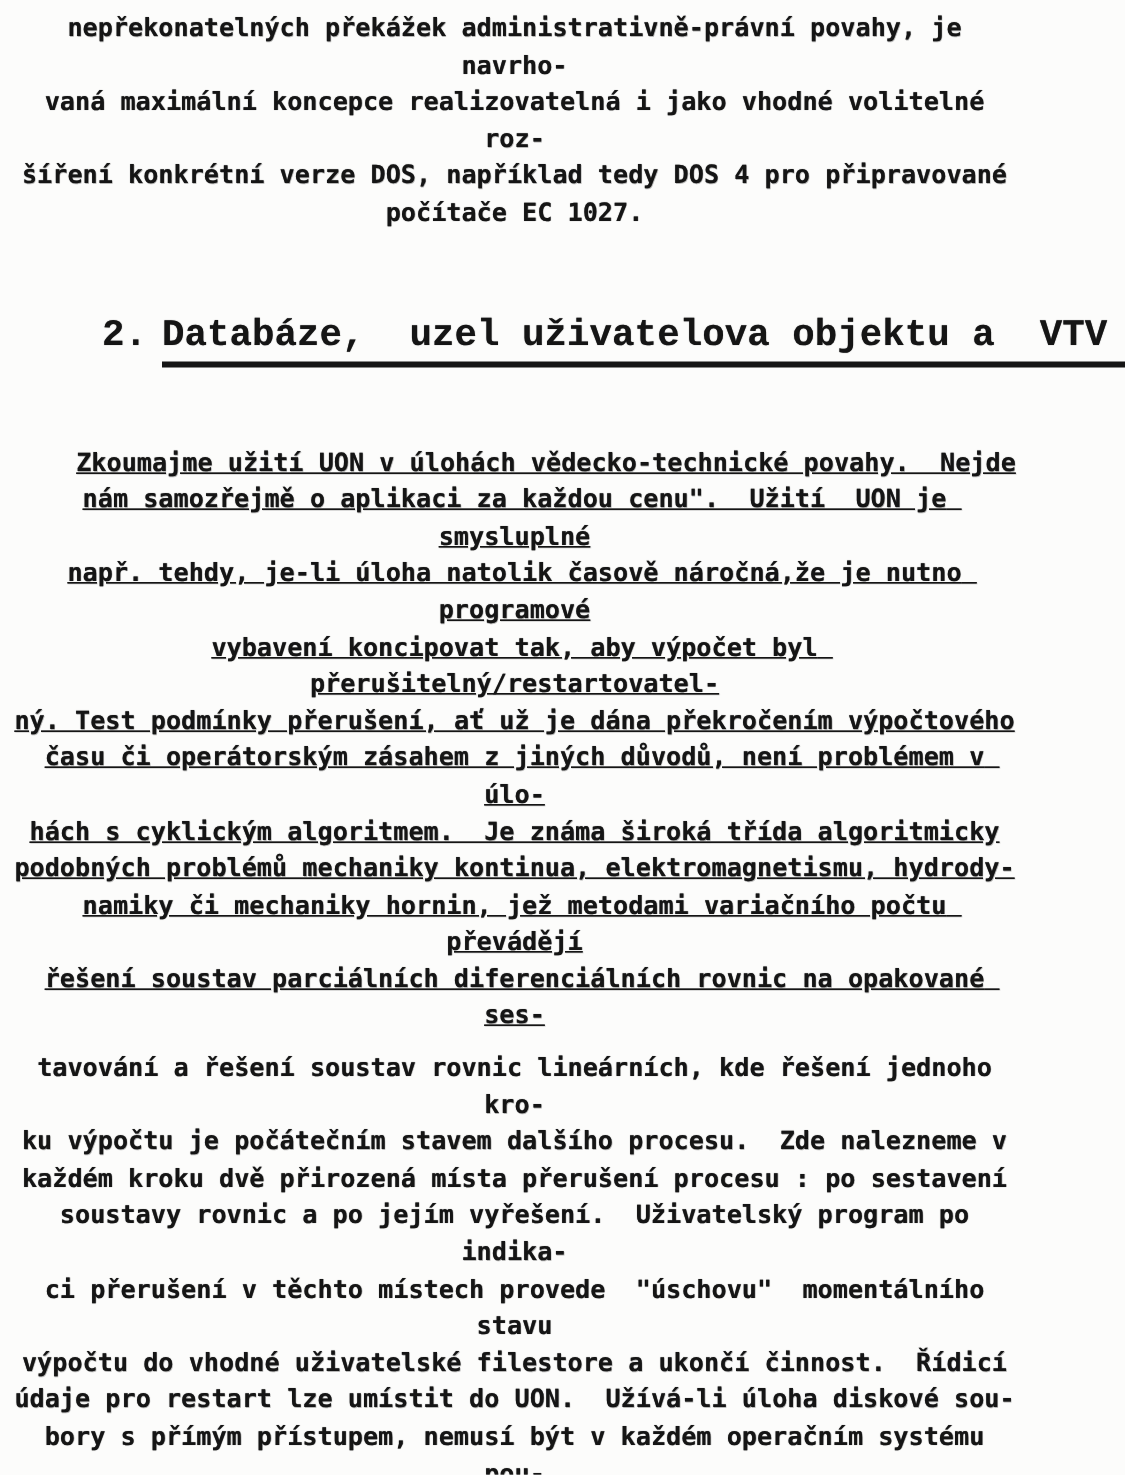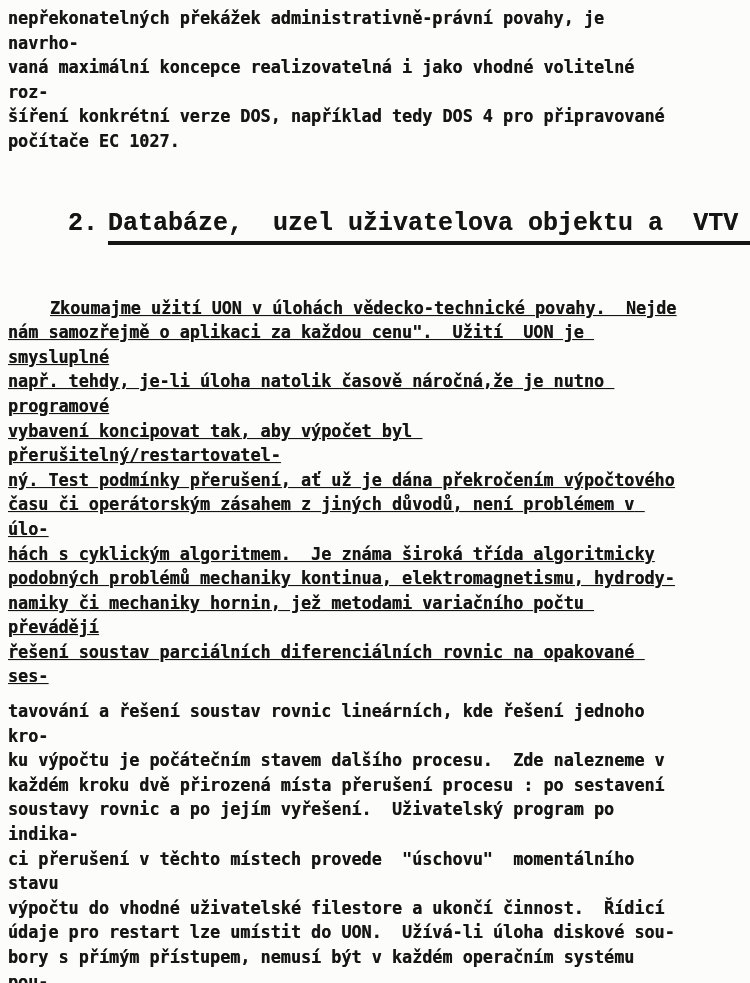--- a/index.html
+++ b/index.html
@@ -13,20 +13,21 @@
     overflow: hidden;
   }
   .doc {
     box-sizing: border-box;
     width: 686px;
     height: 983px;
     padding: 6px 8px 0 8px;
     font-family: "DejaVu Sans Mono", "Liberation Mono", monospace;
     font-weight: 700;
     color: var(--ink, #151515);
+    text-align: center;
   }
   .para {
     margin: 0;
     white-space: pre-wrap;
     font-size: 16.8px;
     line-height: 24.6px;
     letter-spacing: 0;
     text-shadow: 0 0 0.6px rgba(21,21,21,0.65), 0.4px 0.4px 0 rgba(21,21,21,0.25);
   }
   .heading {

